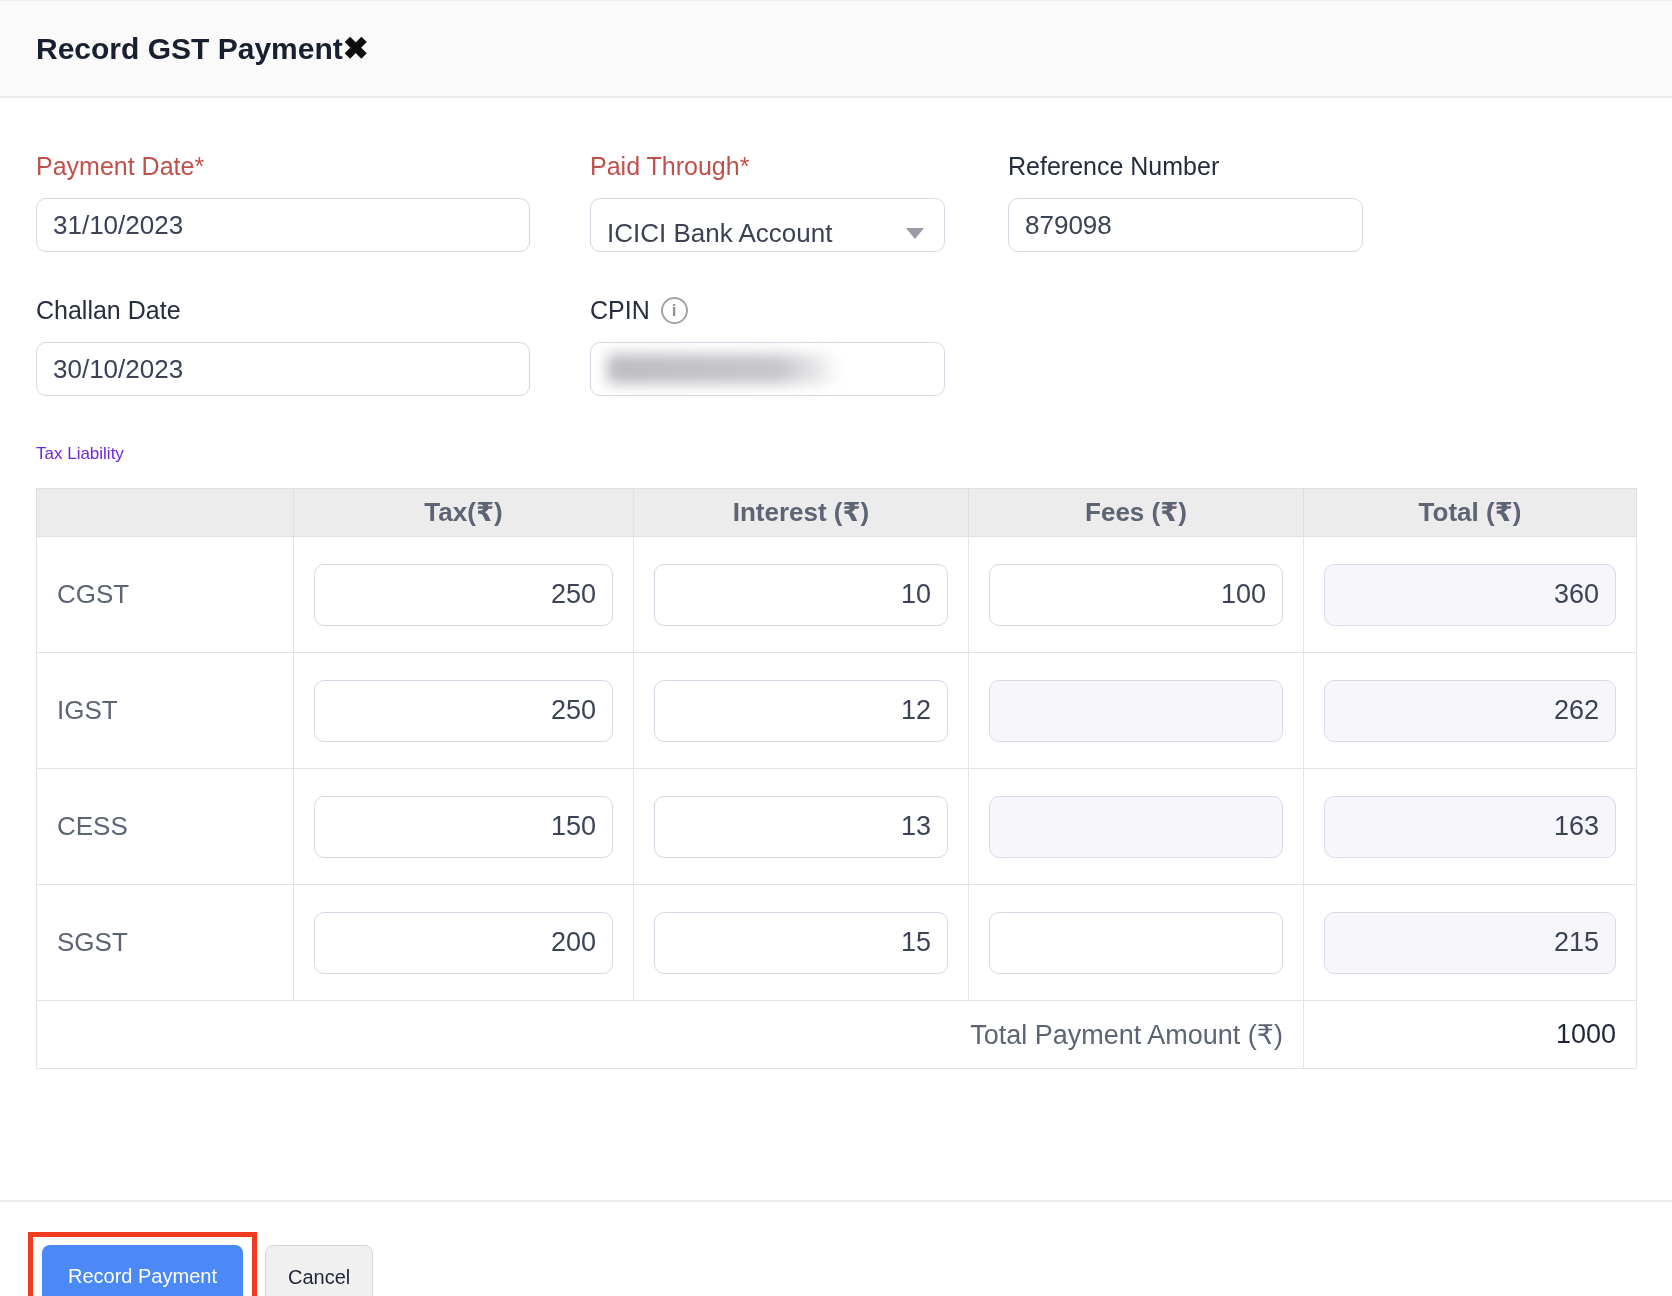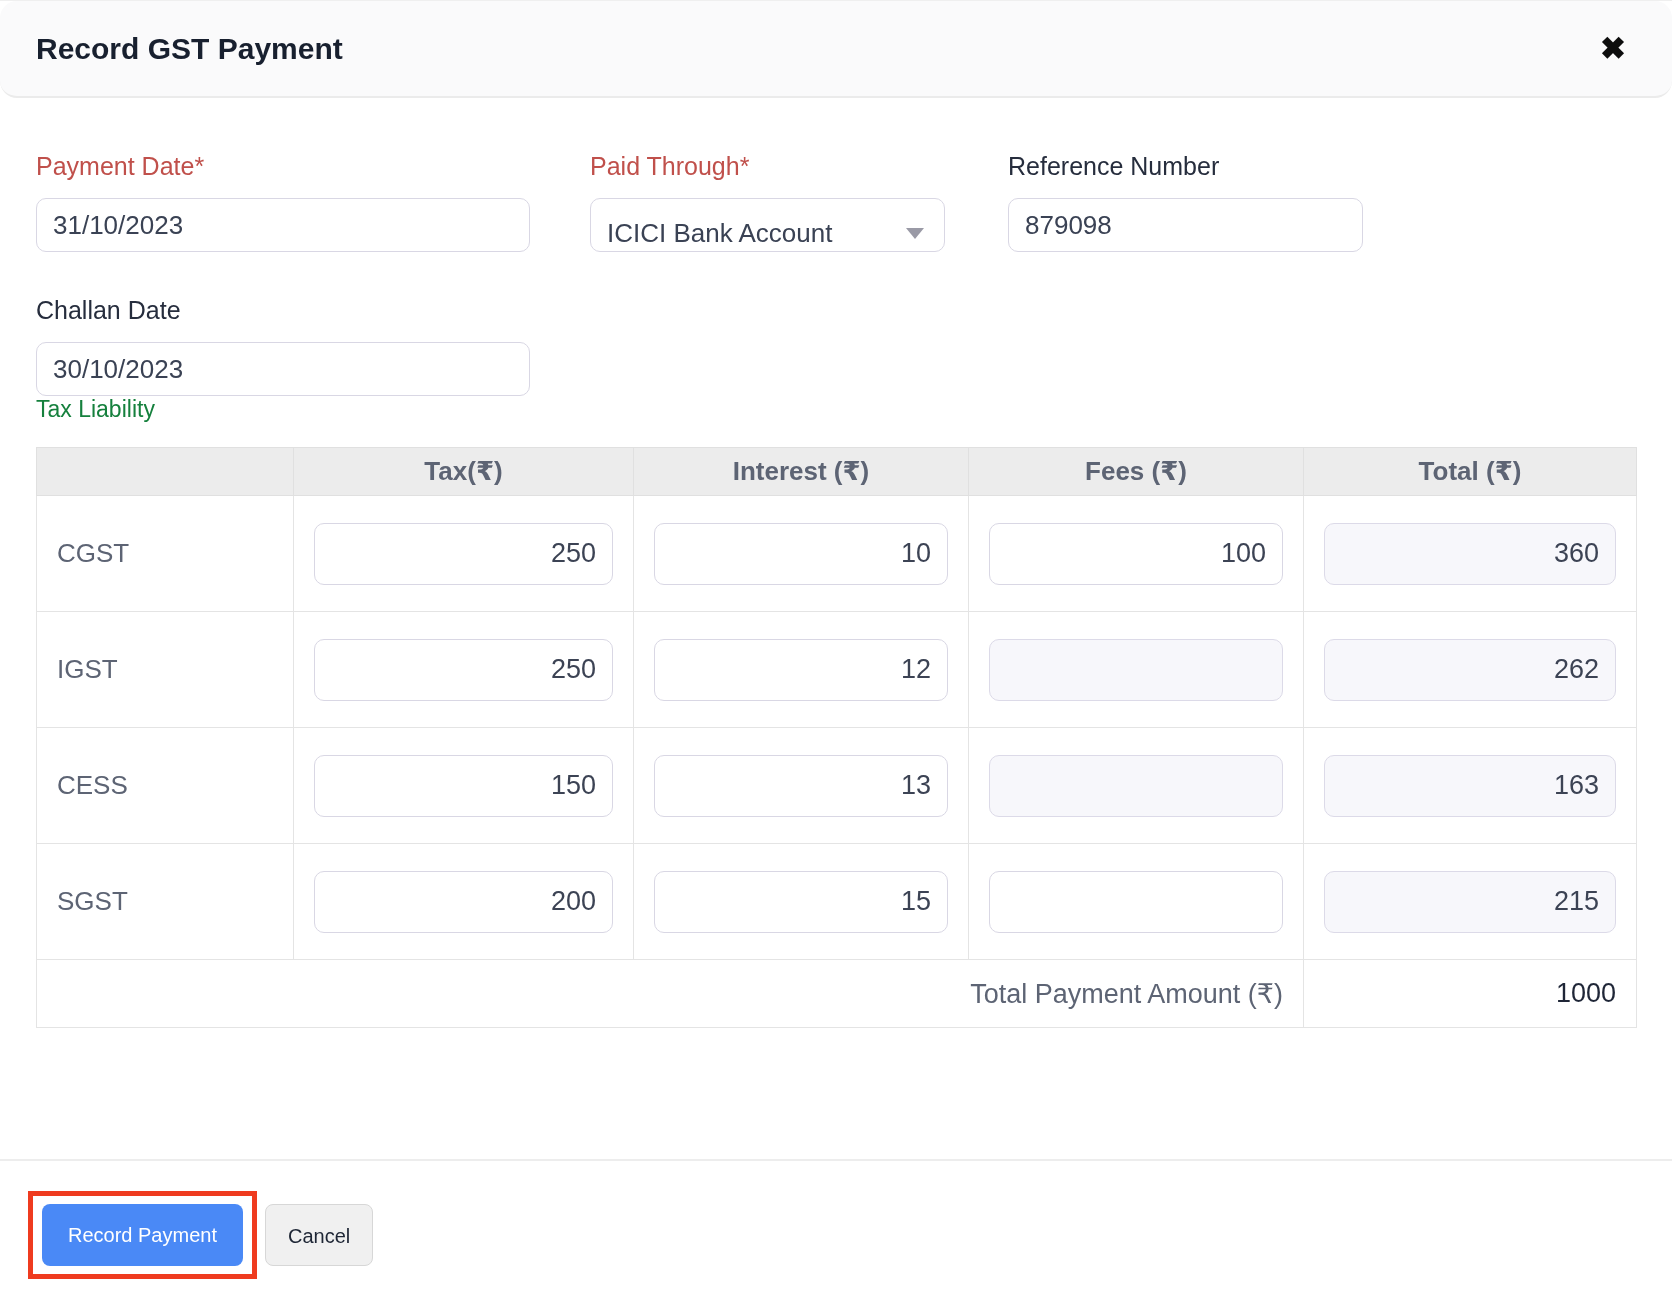--- a/index.html
+++ b/index.html
@@ -16,23 +16,22 @@
     overflow: hidden;
     border-top: 1px solid #efefef;
   }
   
   .modal-header {
     height: 97px;
     background: #fafafb;
     border-bottom: 2px solid #ebebeb;
     display: flex;
     align-items: center;
-    justify-content: space-between;
+    justify-content: flex-start;
     padding: 0 46px 0 36px;
-    border-radius: 17px;
   }
   .modal-title {
     font-size: 30px;
     font-weight: 600;
     color: #18202f;
   }
   .close-btn {
     background: none;
     border: none;
     font-size: 31px;
@@ -102,22 +101,23 @@
   .input-like { display: flex; align-items: center; }
   .blur-pill {
     width: 230px;
     height: 30px;
     border-radius: 5px;
     background: linear-gradient(90deg, #bcbcc1 0%, #c6c6cb 75%, rgba(208,208,213,0.1) 100%);
     filter: blur(7px);
   }
   
   .section-label {
-    font-size: 23px;
-    color: #15803d;
+    margin-top: 48px;
+    font-size: 17px;
+    color: #6d28d9;
   }
   table.tax-table {
     margin-top: 24px;
     width: 1600px;
     border-collapse: collapse;
     table-layout: fixed;
   }
   .tax-table th {
     height: 48px;
     background: #ececec;
@@ -238,20 +238,29 @@
         <label class="f-label">Reference Number</label>
         <input class="text-input" type="text" value="879098" style="">
       </div>
     </div>
 
     <div class="form-row form-row-2">
       <div class="f-group f-w-lg gap-a">
         <label class="f-label">Challan Date</label>
         <input class="text-input" type="text" value="30/10/2023" style="">
       </div>
+      <div class="f-group f-w-md">
+        <label class="f-label">
+          <span>CPIN</span>
+          <i class="info-icon">i</i>
+        </label>
+        <div class="input-like">
+          <div class="blur-pill"></div>
+        </div>
+      </div>
     </div>
 
     <div class="section-label">Tax Liability</div>
 
     <table class="tax-table">
       <colgroup>
         <col style="width:257px">
           <col style="width:340px">
           <col style="width:335px">
           <col style="width:335px">

